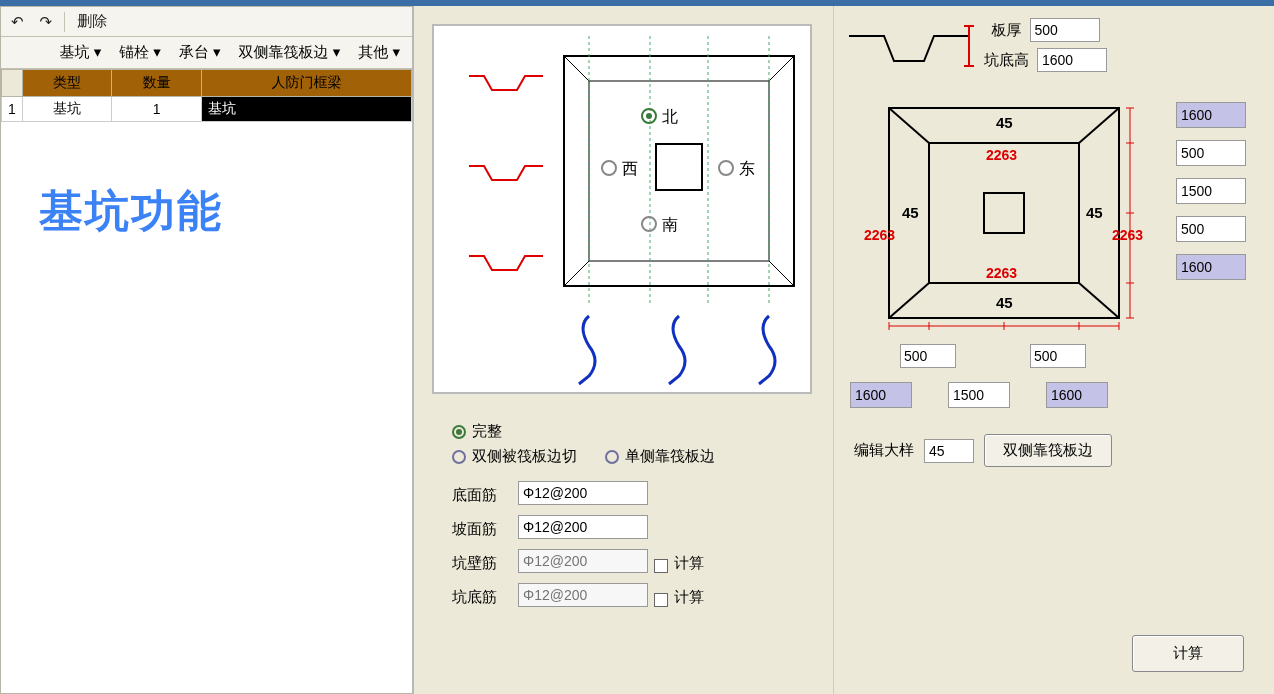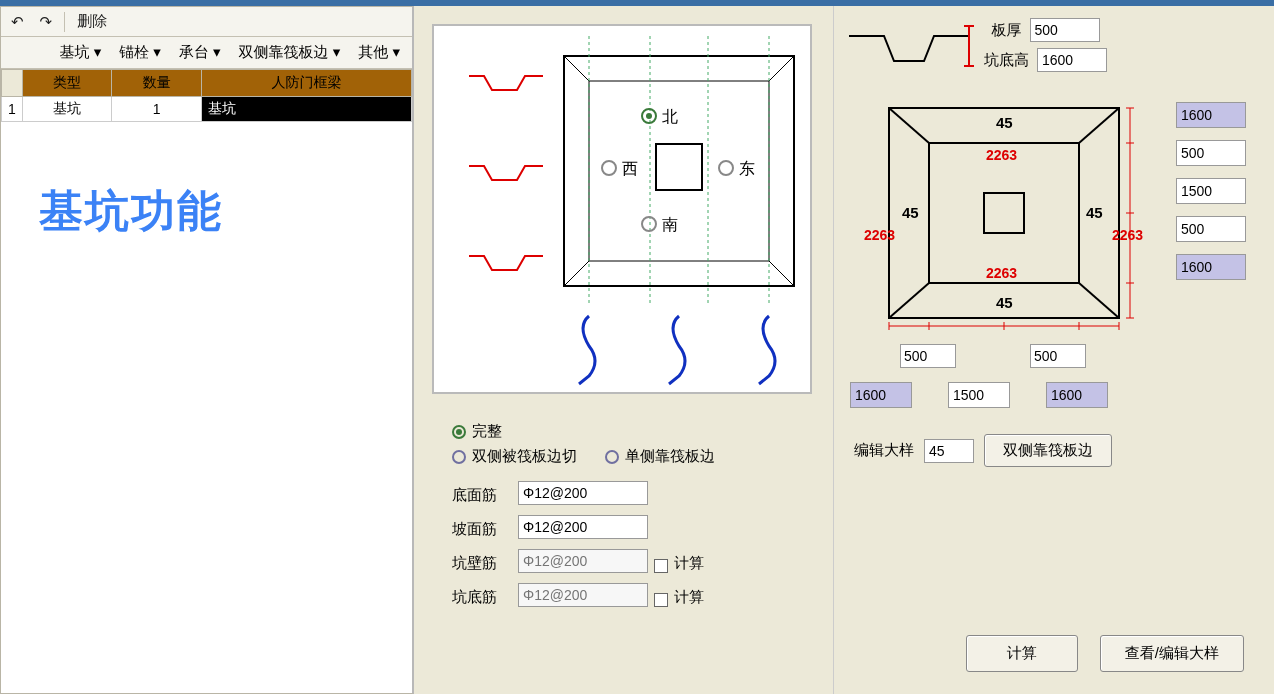--- a/index.html
+++ b/index.html
@@ -403,16 +403,15 @@
     </div>
 
     <div class="angle-row">
       <span>编辑大样</span>
       <input type="text" style="width: 50px;" value="45">
       <button class="btn">双侧靠筏板边</button>
     </div>
 
     <div class="bottom-buttons">
       <button class="btn">计算</button>
-      <button class="btn wider">查看/编辑大样</button>
     </div>
   </div>
 </div>
 
 </body></html>

